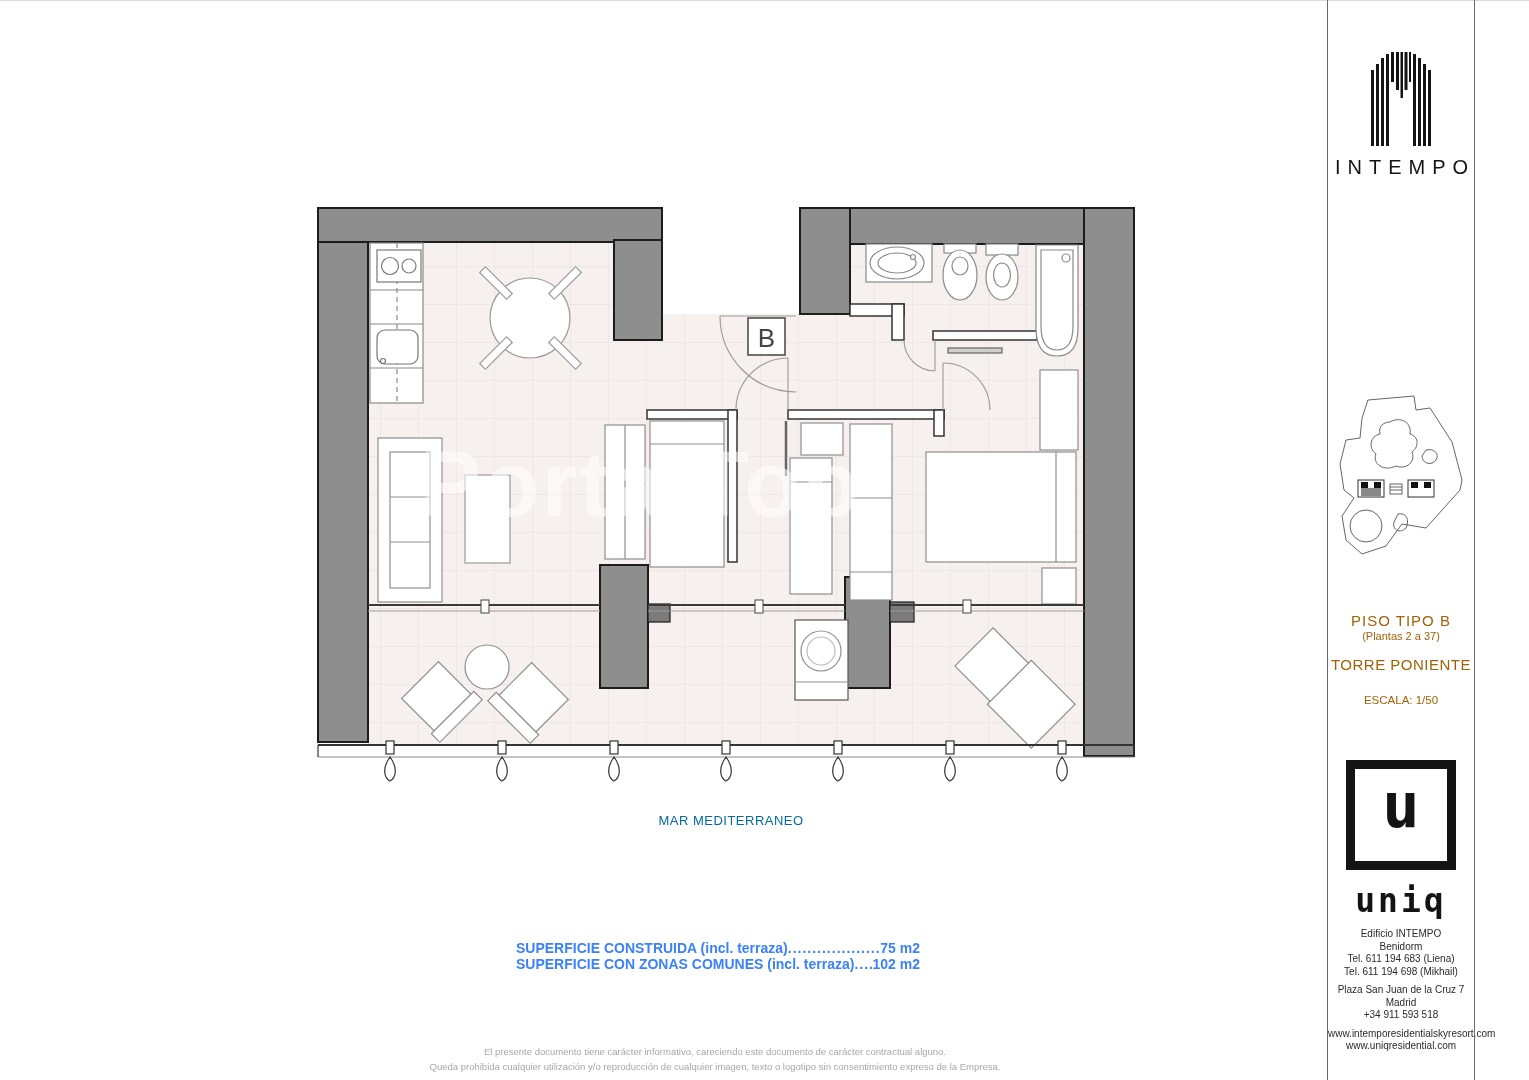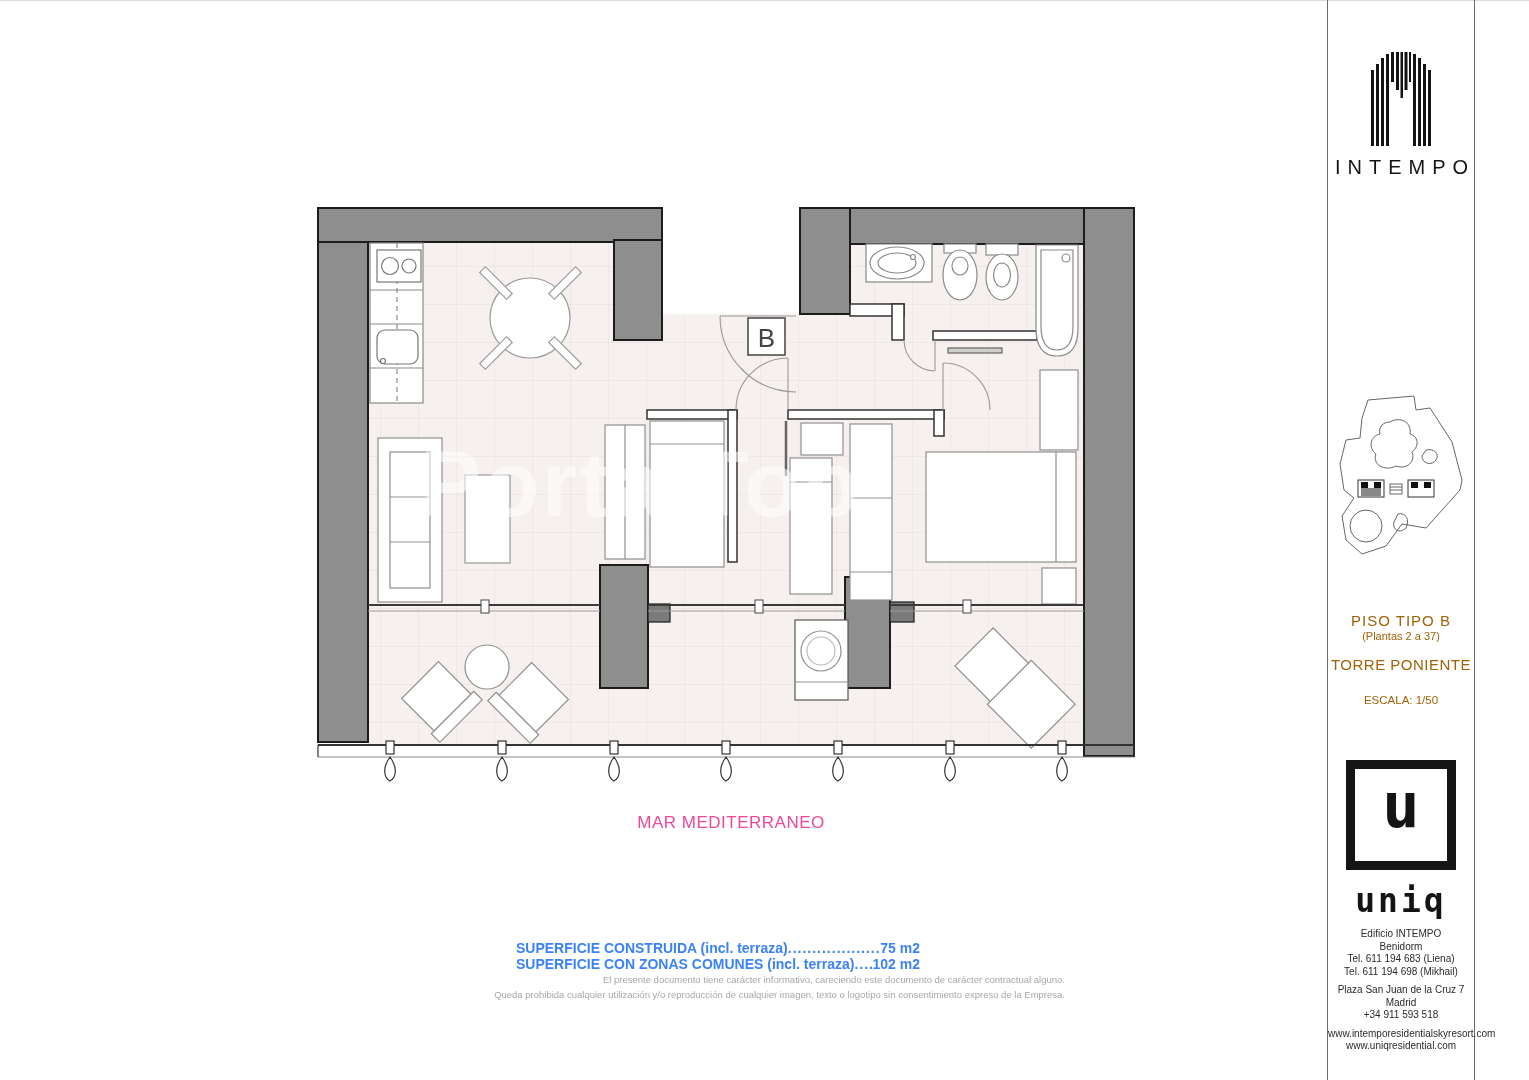--- a/index.html
+++ b/index.html
@@ -4,26 +4,26 @@
 <style>
   html,body{margin:0;padding:0;background:#fff;}
   .page{position:relative;width:1529px;height:1080px;background:#ffffff;overflow:hidden;
         font-family:"Liberation Sans",sans-serif;color:#1a1a1a;}
   .top-rule{position:absolute;left:0;top:0;width:100%;height:1px;background:#dcdcdc;}
   .plan-svg{position:absolute;left:0;top:0;width:1529px;height:1080px;}
   .watermark{position:absolute;left:420px;top:432px;width:620px;text-align:left;
              font-size:92px;font-weight:bold;letter-spacing:2px;color:rgba(255,255,255,0.55);
              pointer-events:none;white-space:nowrap;}
   .sea-label{position:absolute;left:606px;top:813px;width:250px;text-align:center;
-             font-size:17px;letter-spacing:0.5px;color:#ec4899;}
+             font-size:13px;letter-spacing:0.5px;color:#0369a1;}
   .areas{position:absolute;left:516px;top:940px;width:404px;font-size:14px;font-weight:bold;
          color:#3b82f6;line-height:16px;}
   .area-row{display:flex;align-items:baseline;white-space:nowrap;}
   .area-dots{flex:1 1 auto;min-width:0;overflow:hidden;letter-spacing:1px;}
-  .disclaimer{position:absolute;left:365px;top:972px;width:700px;text-align:right;
+  .disclaimer{position:absolute;left:365px;top:1044px;width:700px;text-align:center;
               font-size:9.5px;line-height:15px;color:#a7a7a7;}
   .sidebar{position:absolute;left:1327px;top:0;width:146px;height:1080px;
            border-left:1px solid #6a6a6a;border-right:1px solid #6a6a6a;box-sizing:content-box;}
   .brand{position:absolute;top:52px;left:0;right:0;text-align:center;}
   .brand-name{margin-top:4px;font-size:20px;letter-spacing:7px;text-indent:7px;color:#141414;}
   .siteplan{position:absolute;top:394px;left:10px;}
   .unit-info{position:absolute;top:612px;left:0;right:0;text-align:center;color:#a16207;}
   .unit-title{font-size:15px;letter-spacing:1px;}
   .unit-floors{font-size:11px;margin-top:1px;}
   .unit-tower{font-size:15px;margin-top:14px;letter-spacing:0.5px;}

